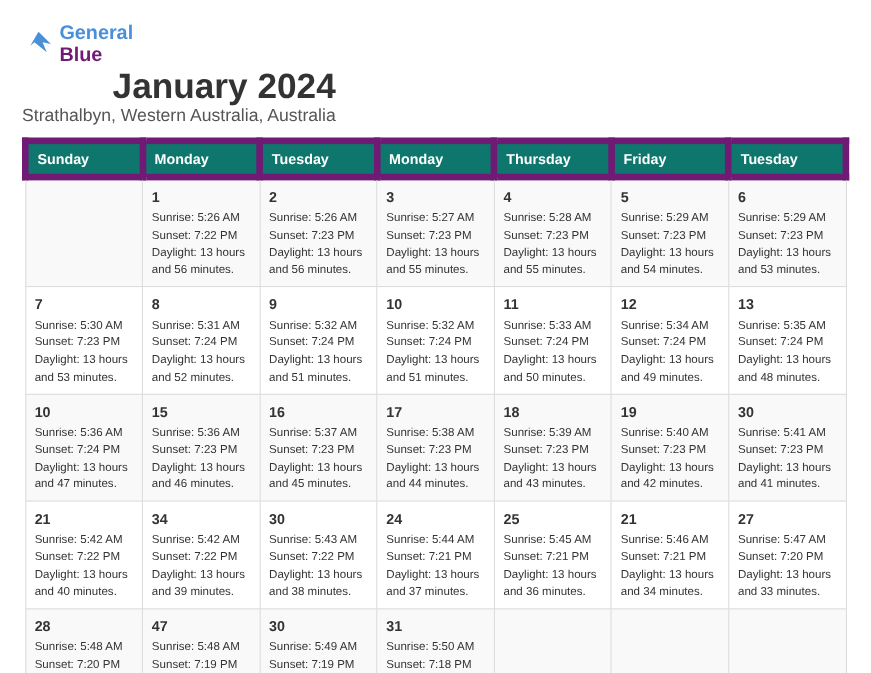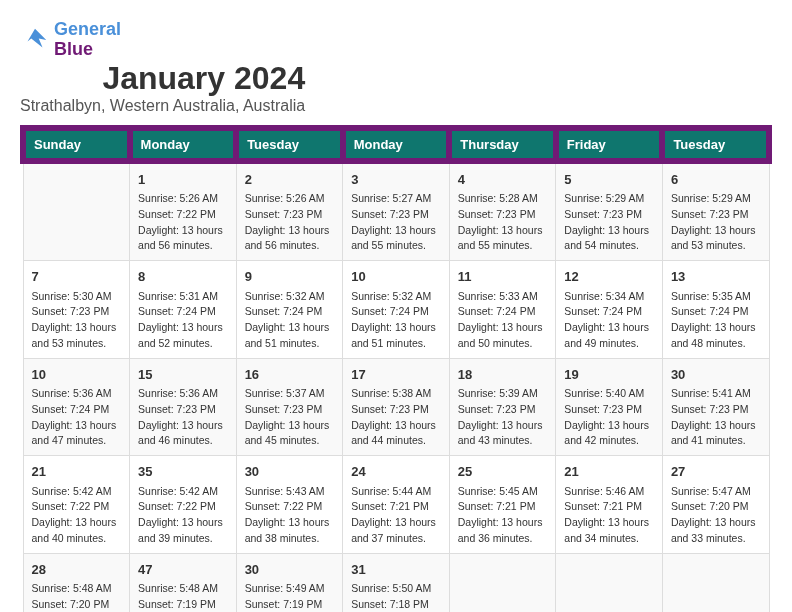--- a/index.html
+++ b/index.html
@@ -210,21 +210,21 @@
           <span class="day-num">30</span>
           <div class="day-info">Sunrise: 5:41 AM<br>Sunset: 7:23 PM<br>Daylight: 13 hours<br>and 41 minutes.</div>
         </td>
       </tr>
       <tr>
         <td>
           <span class="day-num">21</span>
           <div class="day-info">Sunrise: 5:42 AM<br>Sunset: 7:22 PM<br>Daylight: 13 hours<br>and 40 minutes.</div>
         </td>
         <td>
-          <span class="day-num">35</span>
+          <span class="day-num">34</span>
           <div class="day-info">Sunrise: 5:42 AM<br>Sunset: 7:22 PM<br>Daylight: 13 hours<br>and 39 minutes.</div>
         </td>
         <td>
           <span class="day-num">30</span>
           <div class="day-info">Sunrise: 5:43 AM<br>Sunset: 7:22 PM<br>Daylight: 13 hours<br>and 38 minutes.</div>
         </td>
         <td>
           <span class="day-num">24</span>
           <div class="day-info">Sunrise: 5:44 AM<br>Sunset: 7:21 PM<br>Daylight: 13 hours<br>and 37 minutes.</div>
         </td>

